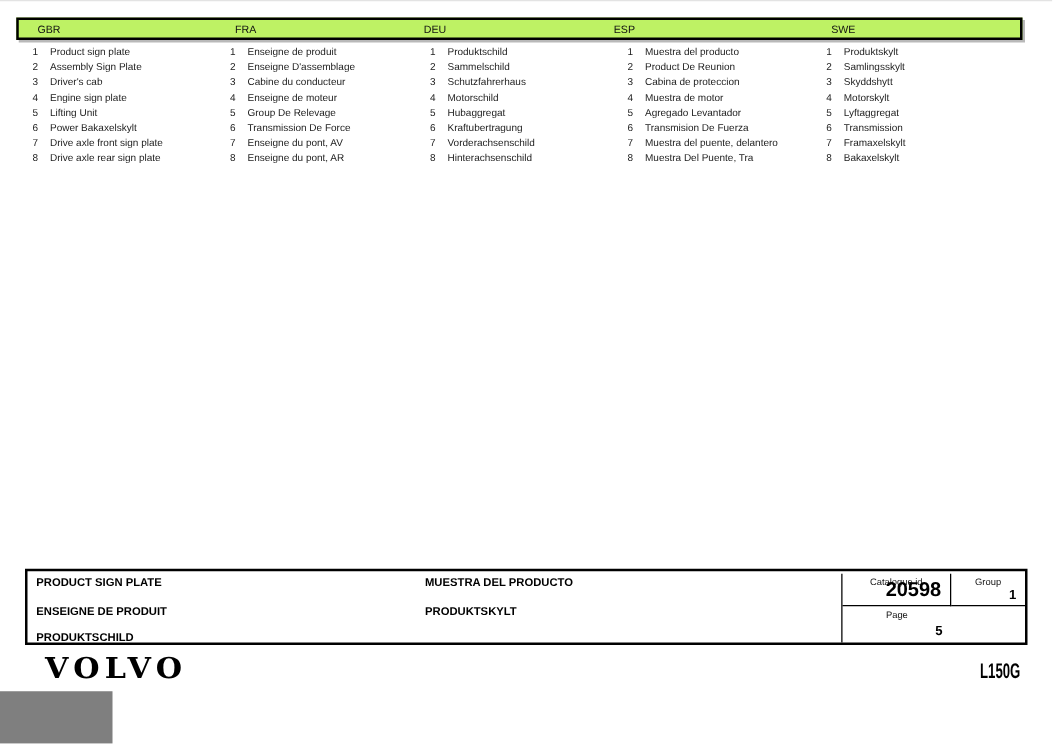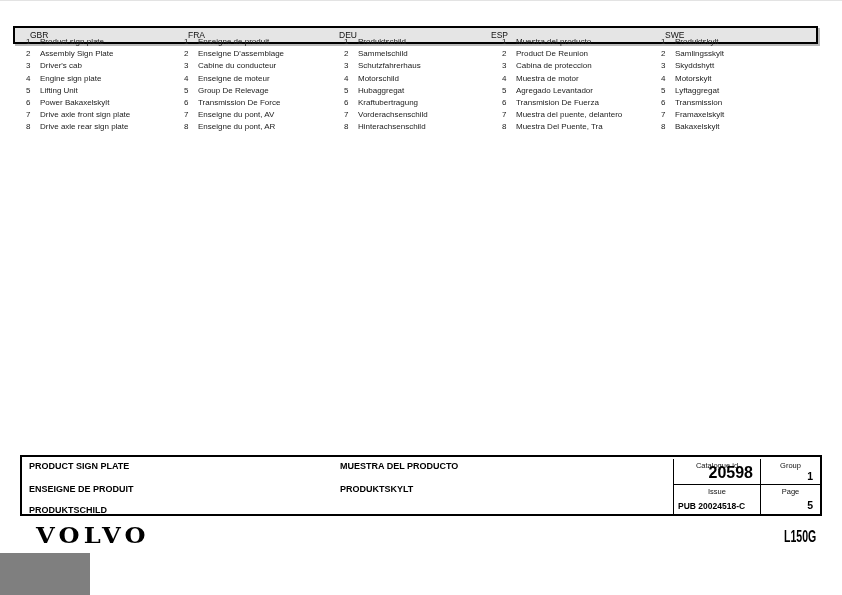--- a/index.html
+++ b/index.html
@@ -5,23 +5,22 @@
   html,body{margin:0;padding:0;background:#fff;}
   .page{
     position:relative;width:842px;height:595px;background:#ffffff;overflow:hidden;
     font-family:"Liberation Sans",sans-serif;color:#1a1a1a;
   }
   .page::before{content:"";position:absolute;top:0;left:0;right:0;height:1px;background:#e3e3e3;}
 
   
   .hdr-strip{
     position:absolute;left:13px;top:14px;width:801px;height:14px;
-    border:2px solid #000;background:#e5e5e5;
+    border:2px solid #000;background:#bef264;
     box-shadow:2px 2px 0 #b9b9b9;
-    margin-top:12px;
   }
   .hdr-label{
     position:absolute;top:0;font-size:8.5px;line-height:14px;white-space:nowrap;color:#111;
   }
   .hdr-label:nth-of-type(1){left:15px;}
   .hdr-label:nth-of-type(2){left:173px;}
   .hdr-label:nth-of-type(3){left:324px;}
   .hdr-label:nth-of-type(4){left:476px;}
   .hdr-label:nth-of-type(5){left:650px;}
 
@@ -273,24 +272,20 @@
 
     <div class="cat-grid">
       <div class="cell cell-cat">
         <span class="cell-label">Catalogue id</span>
         <span class="cell-value val-cat">20598</span>
       </div>
       <div class="cell cell-group">
         <span class="cell-label">Group</span>
         <span class="cell-value val-group">1</span>
       </div>
-      <div class="cell cell-issue">
-        <span class="cell-label">Issue</span>
-        <span class="cell-value val-issue">PUB 20024518-C</span>
-      </div>
       <div class="cell cell-page">
         <span class="cell-label">Page</span>
         <span class="cell-value val-page">5</span>
       </div>
     </div>
   </div>
 
   <div class="volvo">VOLVO</div>
   <div class="model">L150G</div>
   <div class="scan-block"></div>

